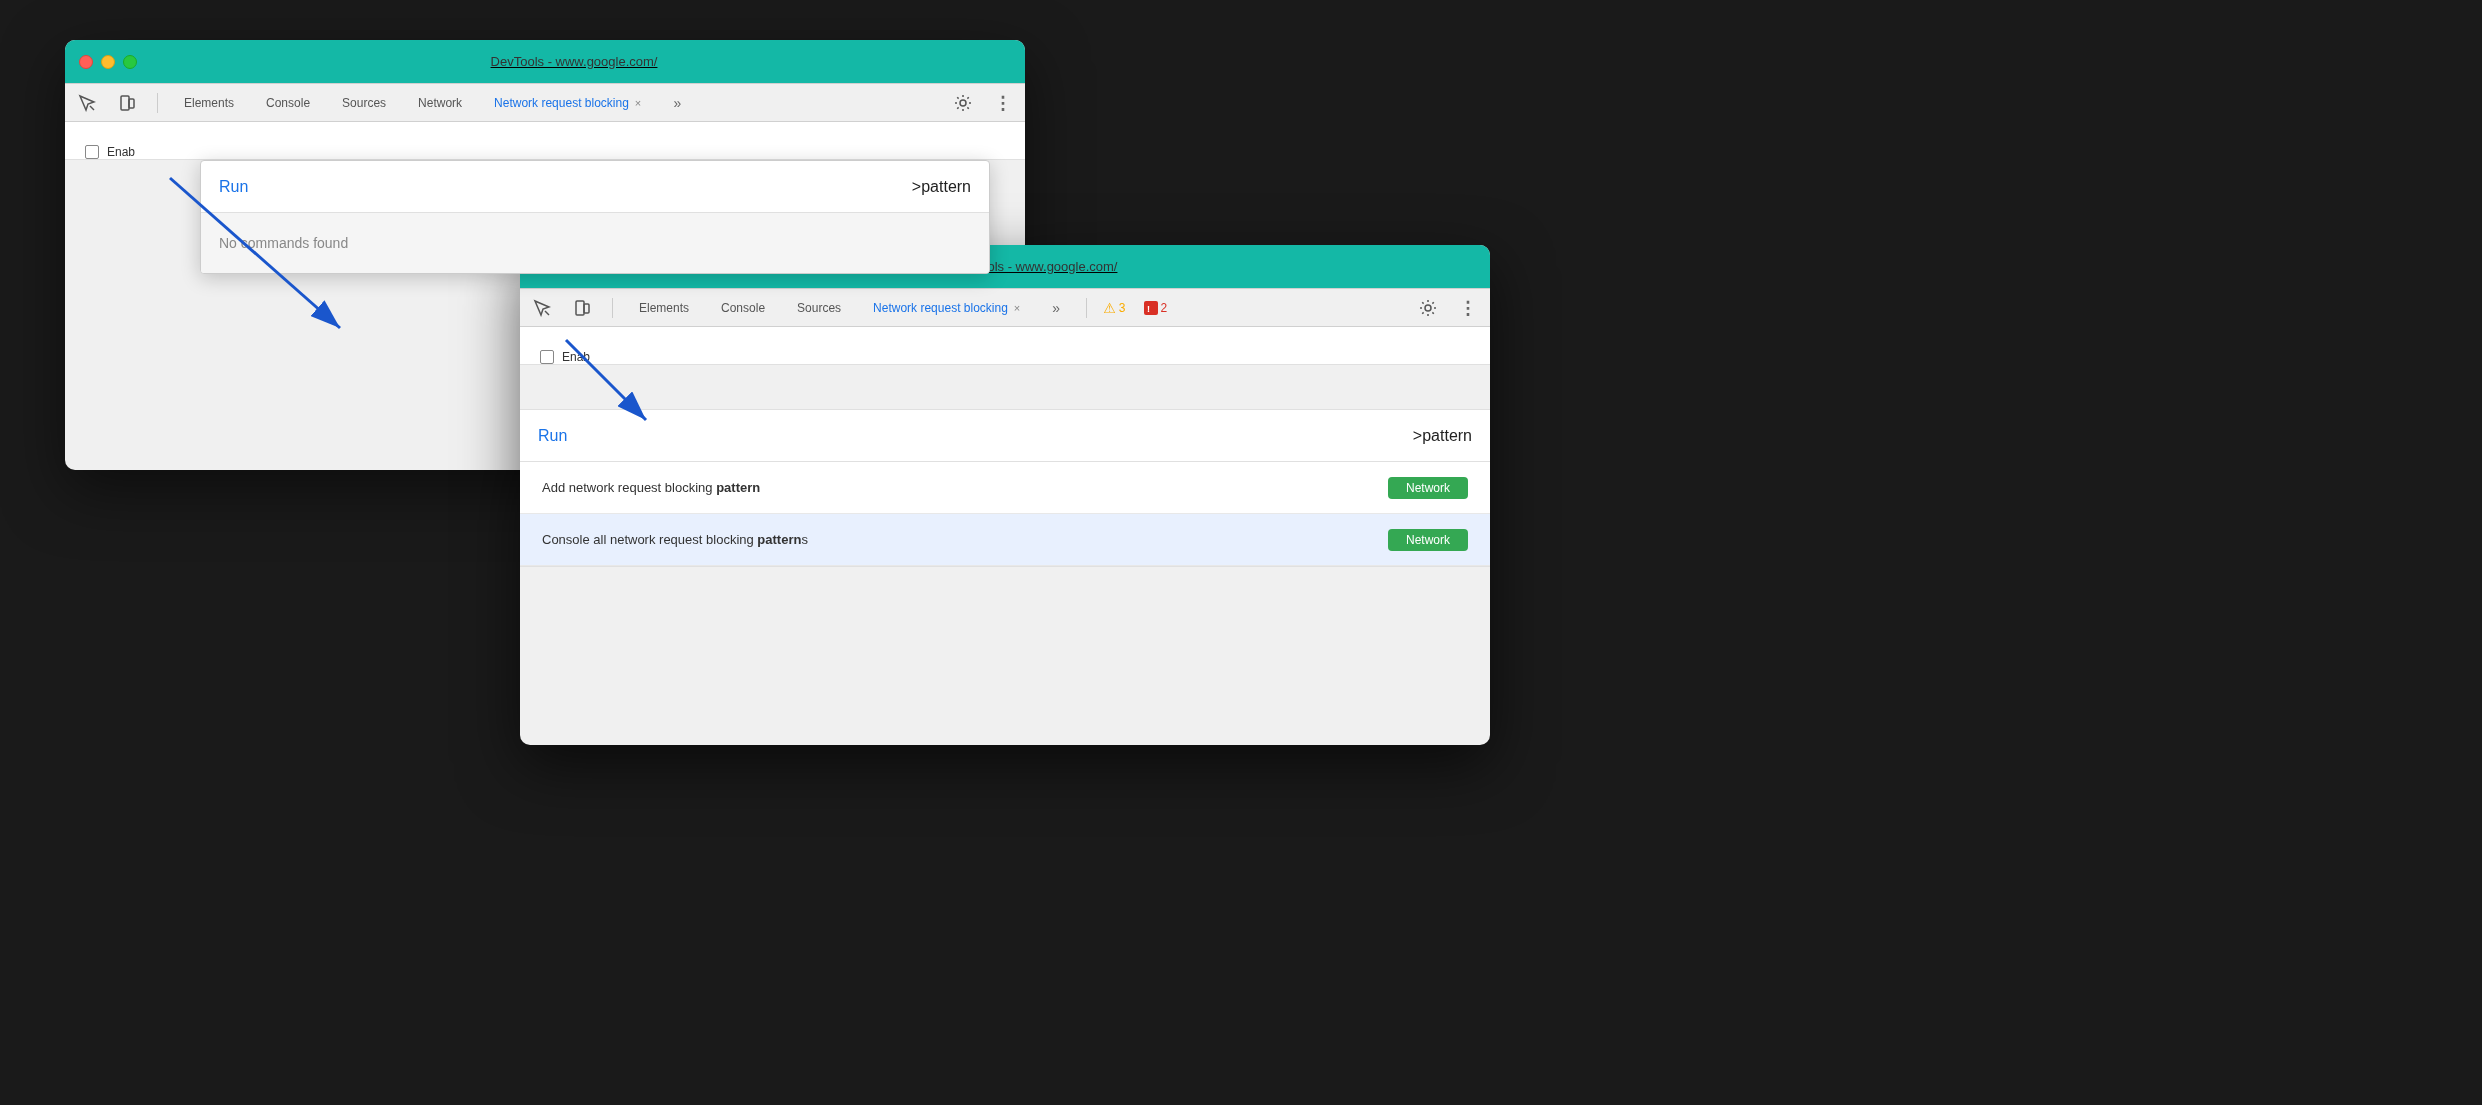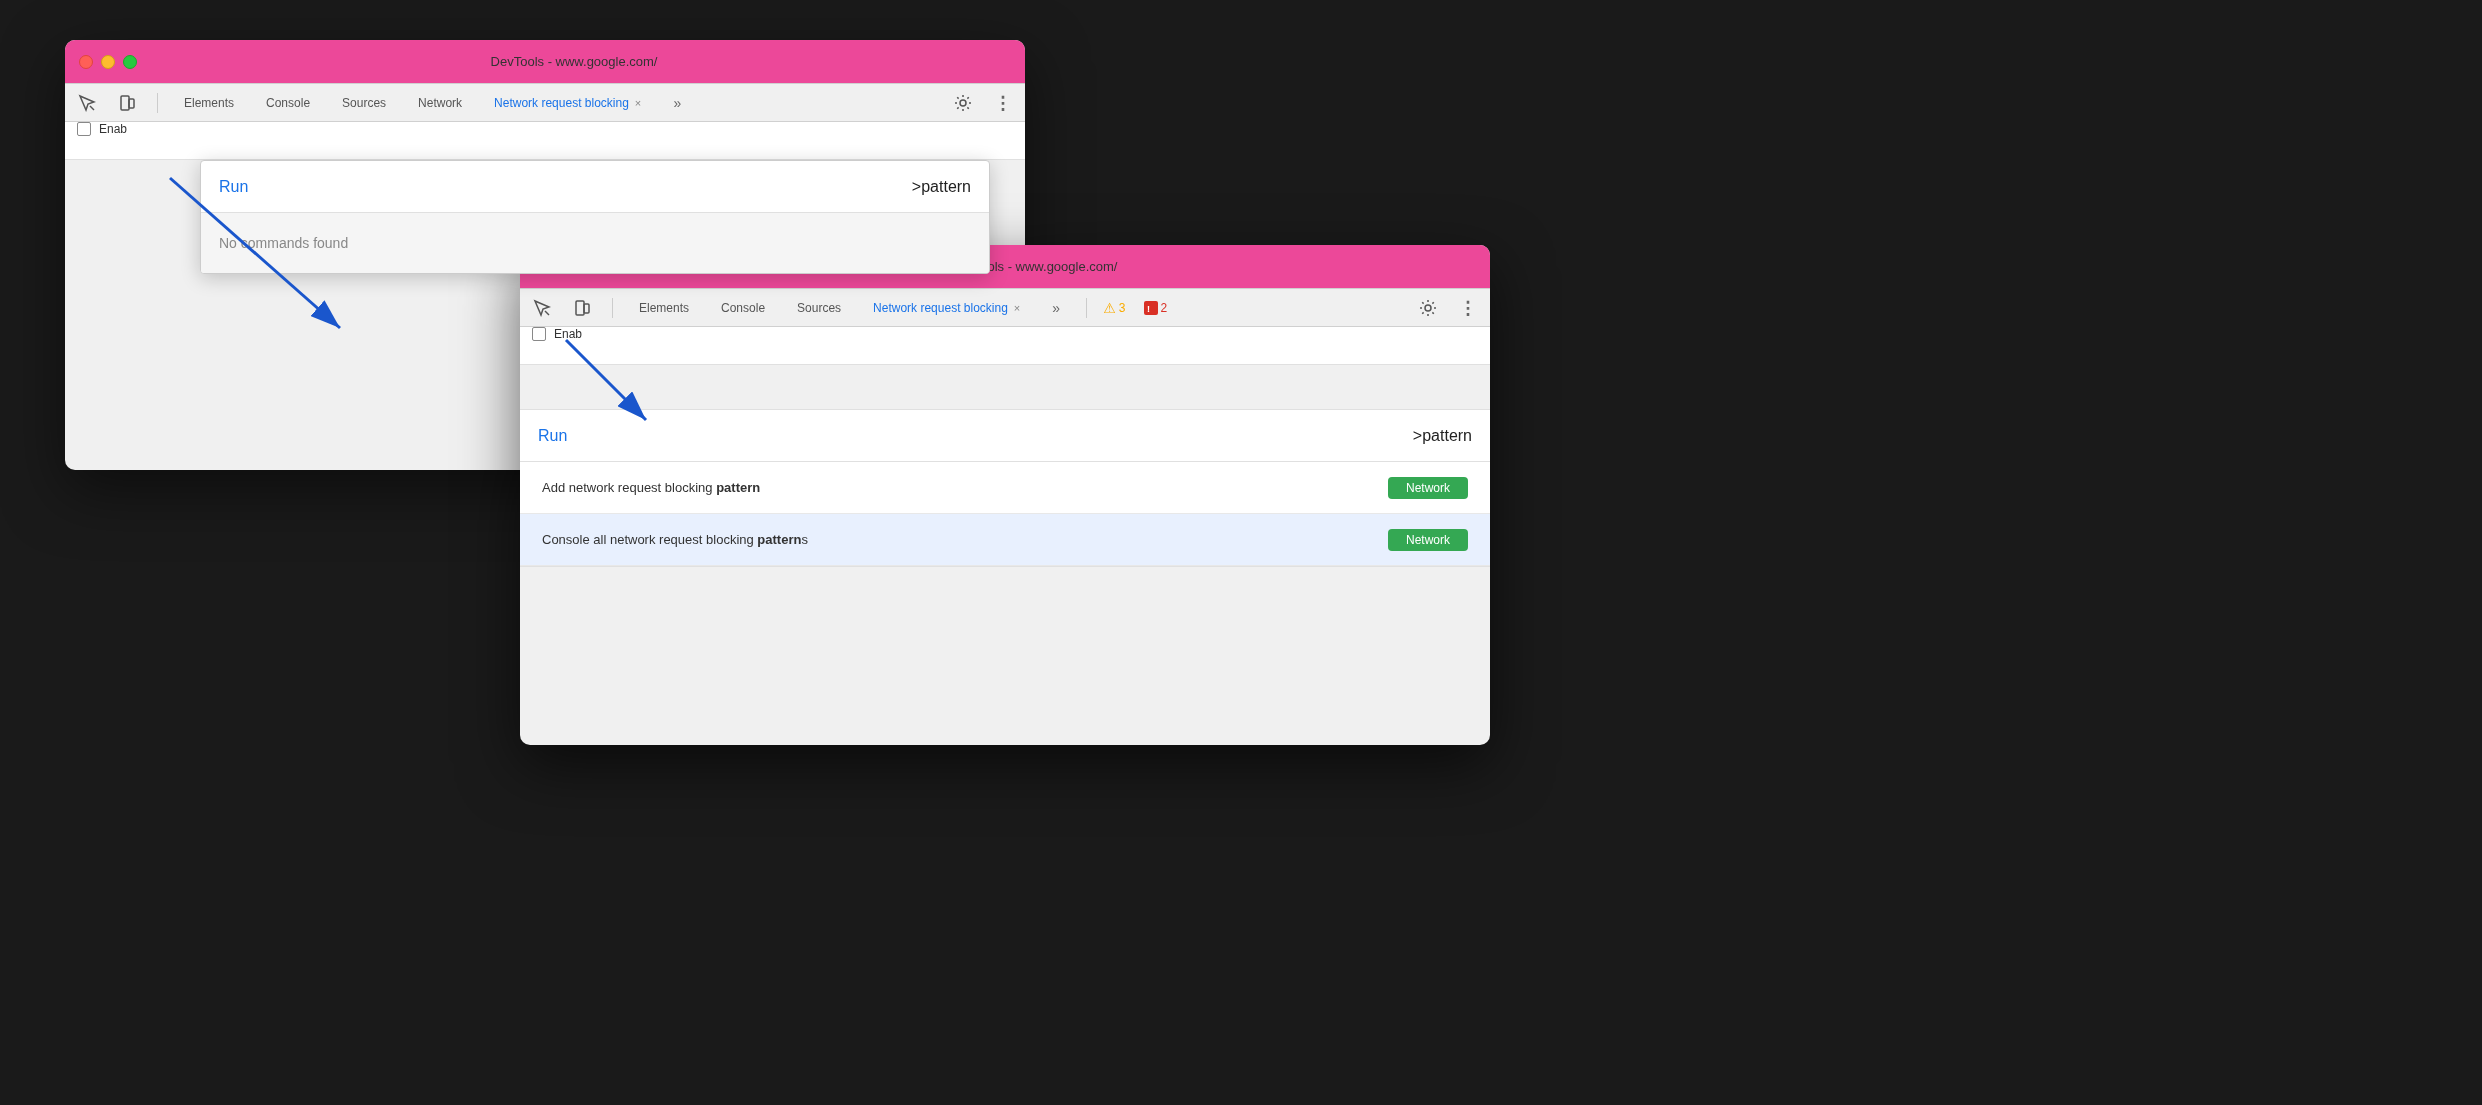--- a/index.html
+++ b/index.html
@@ -19,26 +19,27 @@
       left: 65px;
       width: 960px;
       height: 430px;
       background: #f0f0f0;
       border-radius: 10px;
       box-shadow: 0 20px 60px rgba(0,0,0,0.5);
       overflow: hidden;
     }
 
     .window-titlebar {
-      background: #ec4899;
+      background: #14b8a6;
       height: 44px;
       display: flex;
       align-items: center;
       padding: 0 14px;
       border-bottom: 1px solid #d0d0d0;
+      text-decoration: underline;
     }
 
     .traffic-lights {
       display: flex;
       gap: 8px;
       align-items: center;
     }
 
     .traffic-light {
       width: 14px;
@@ -110,22 +111,22 @@
 
     
     .window-1-content {
       background: white;
       padding: 0;
     }
 
     .enable-row {
       height: 38px;
       display: flex;
-      align-items: flex-start;
-      padding: 0 12px;
+      align-items: flex-end;
+      padding: 0 20px;
       font-size: 12px;
       color: #333;
       border-bottom: 1px solid #e0e0e0;
       gap: 8px;
     }
 
     
     .cmd-palette-1 {
       position: absolute;
       top: 120px;

